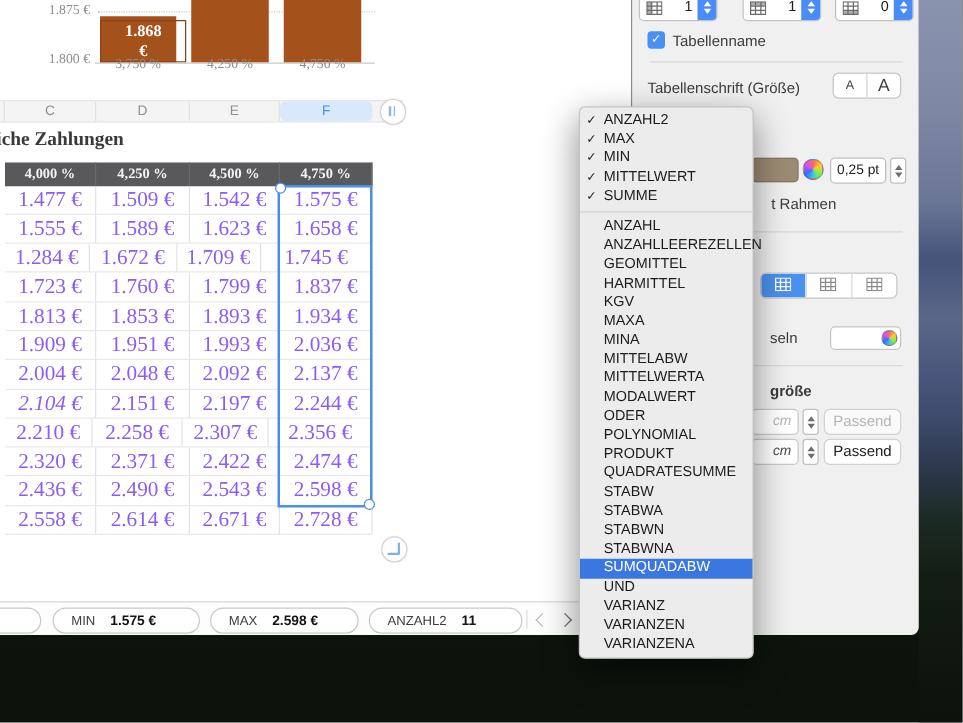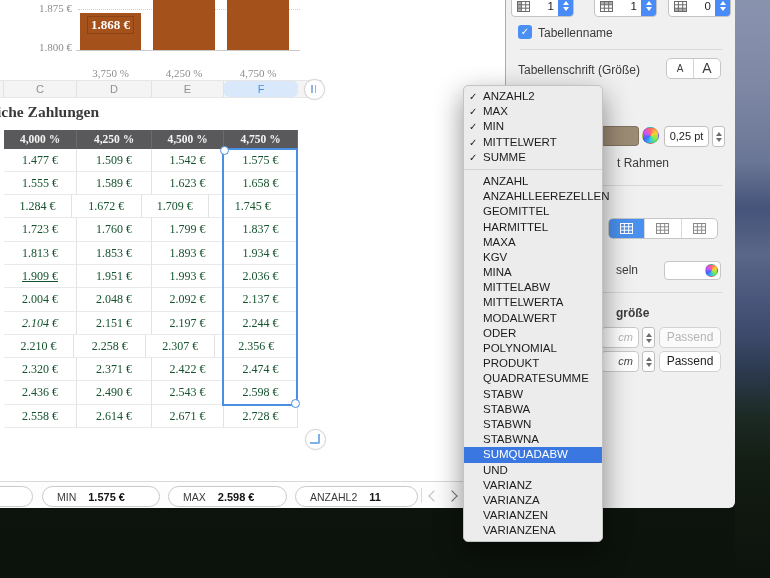--- a/index.html
+++ b/index.html
@@ -16,43 +16,43 @@
   }
   
   #canvas{position:absolute;left:0;top:0;width:505px;height:508px;background:#fff;overflow:hidden;}
   .ylab{position:absolute;width:54px;text-align:right;font-size:11px;color:#8d8d8f;}
   #gridline{position:absolute;left:78px;top:9px;width:222px;border-top:1px dotted #cfcfcf;}
   #axis{position:absolute;left:76px;top:50px;width:224px;border-top:1px solid #c9c9c9;}
   .bar{position:absolute;}
   #bar-1{left:80px;top:13px;width:61px;height:37px;text-align:center;}
   #bar-2{left:153px;top:-8px;width:62px;height:58px;}
   #bar-3{left:227px;top:-8px;width:62px;height:58px;}
-  #bar-value-label{display:inline-block;margin-top:3px;padding:0 3px;border:1px solid #8a4315;
+  #bar-value-label{display:inline-block;margin-top:3px;padding:0 19px;border:1px solid #8a4315;
     color:#fff;font-weight:bold;font-size:13px;line-height:16px;}
-  .xlab{position:absolute;top:67px;text-align:center;font-size:11px;color:#8d8d8f;}
+  .xlab{position:absolute;top:45px;text-align:center;font-size:11px;color:#8d8d8f;}
   
   #col-strip{position:absolute;left:0;top:80px;width:322px;height:18px;display:flex;
     background:#f4f4f5;border-top:1px solid #e6e6e7;border-bottom:1px solid #e6e6e7;box-sizing:border-box;}
   .col-cell{border-right:1px solid #e2e2e3;text-align:center;font-size:11px;line-height:16px;color:#909095;box-sizing:border-box;}
   .col-cell.sel{background:#d9e8fb;color:#4a90e2;border-radius:5px;border-right:none;}
   .circle-btn{position:absolute;width:19px;height:19px;border-radius:50%;background:#fff;
     border:1px solid #d4d4d4;box-shadow:0 0 2px rgba(0,0,0,.08);}
   #pause-bars{position:absolute;left:6px;top:5px;display:flex;gap:2px;}
   #pause-bars div{width:1.5px;height:8px;background:#8ab6e8;}
   #corner-glyph{position:absolute;left:4px;top:4px;width:8px;height:8px;
     border-right:2px solid #7fb0e8;border-bottom:2px solid #7fb0e8;border-bottom-right-radius:2px;}
   #sheet-title{position:absolute;left:-3px;top:103px;font-weight:bold;font-size:15.5px;color:#3a3a3c;}
   
   #data-table{position:absolute;left:4px;top:130px;width:294px;}
   #tbl-header{display:flex;height:18.5px;background:#59585a;}
   #tbl-header div{box-sizing:border-box;border-right:1px solid #6a696b;color:#f4f4f4;
     font-weight:bold;font-size:11.5px;line-height:18.5px;text-align:center;}
   .tbl-row{display:flex;height:23.3px;}
   .tbl-row div{box-sizing:border-box;border-right:1px solid #e3e3e3;border-bottom:1px solid #e9e9e9;
-    font-size:12px;line-height:22.5px;text-align:center;color:#14532d;}
+    font-size:17px;line-height:22.5px;text-align:center;color:#8b5cf6;}
   #selection{position:absolute;left:222px;top:148px;width:76px;height:258px;
     border:2px solid #4a90e2;box-sizing:border-box;pointer-events:none;}
   .sel-handle{position:absolute;width:7px;height:7px;border-radius:50%;background:#fff;border:1.5px solid #4a90e2;}
   
   #status-bar{position:absolute;left:0;top:481px;width:505px;height:27px;background:#fdfdfd;border-top:1px solid #d8d8d8;box-sizing:border-box;}
   .pill{position:absolute;top:4px;height:21px;border-radius:11px;border:1px solid #c9c9c9;background:#fff;
     box-sizing:border-box;display:flex;align-items:center;}
   .pill .plabel{margin-left:14px;font-size:10.5px;color:#3c3c3c;}
   .pill .pvalue{margin-left:12px;font-size:11px;font-weight:bold;color:#141414;}
   #sb-divider{position:absolute;left:421px;top:6px;width:1px;height:15px;background:#dcdcdc;}
@@ -176,21 +176,21 @@
           <div style="width: 72px;">1.799 €</div>
           <div style="width: 74px;">1.837 €</div>
         </div>
         <div class="tbl-row">
           <div style="width: 73px;">1.813 €</div>
           <div style="width: 75px;">1.853 €</div>
           <div style="width: 72px;">1.893 €</div>
           <div style="width: 74px;">1.934 €</div>
         </div>
         <div class="tbl-row">
-          <div style="width: 73px; text-decoration: underline;">1.909 €</div>
+          <div style="width: 73px;">1.909 €</div>
           <div style="width: 75px;">1.951 €</div>
           <div style="width: 72px;">1.993 €</div>
           <div style="width: 74px;">2.036 €</div>
         </div>
         <div class="tbl-row">
           <div style="width: 73px;">2.004 €</div>
           <div style="width: 75px;">2.048 €</div>
           <div style="width: 72px;">2.092 €</div>
           <div style="width: 74px;">2.137 €</div>
         </div>
@@ -393,33 +393,32 @@
     <div class="menu-item"><span class="check">✓</span>ANZAHL2</div>
     <div class="menu-item"><span class="check">✓</span>MAX</div>
     <div class="menu-item"><span class="check">✓</span>MIN</div>
     <div class="menu-item"><span class="check">✓</span>MITTELWERT</div>
     <div class="menu-item"><span class="check">✓</span>SUMME</div>
     <div class="menu-sep"></div>
     <div class="menu-item">ANZAHL</div>
     <div class="menu-item">ANZAHLLEEREZELLEN</div>
     <div class="menu-item">GEOMITTEL</div>
     <div class="menu-item">HARMITTEL</div>
+    <div class="menu-item">KGV</div>
     <div class="menu-item">MAXA</div>
-    <div class="menu-item">KGV</div>
     <div class="menu-item">MINA</div>
     <div class="menu-item">MITTELABW</div>
     <div class="menu-item">MITTELWERTA</div>
     <div class="menu-item">MODALWERT</div>
     <div class="menu-item">ODER</div>
     <div class="menu-item">POLYNOMIAL</div>
     <div class="menu-item">PRODUKT</div>
     <div class="menu-item">QUADRATESUMME</div>
     <div class="menu-item">STABW</div>
     <div class="menu-item">STABWA</div>
     <div class="menu-item">STABWN</div>
     <div class="menu-item">STABWNA</div>
     <div class="menu-item hl">SUMQUADABW</div>
     <div class="menu-item">UND</div>
     <div class="menu-item">VARIANZ</div>
-    <div class="menu-item">VARIANZA</div>
     <div class="menu-item">VARIANZEN</div>
     <div class="menu-item">VARIANZENA</div>
   </div>
 
 </body></html>

